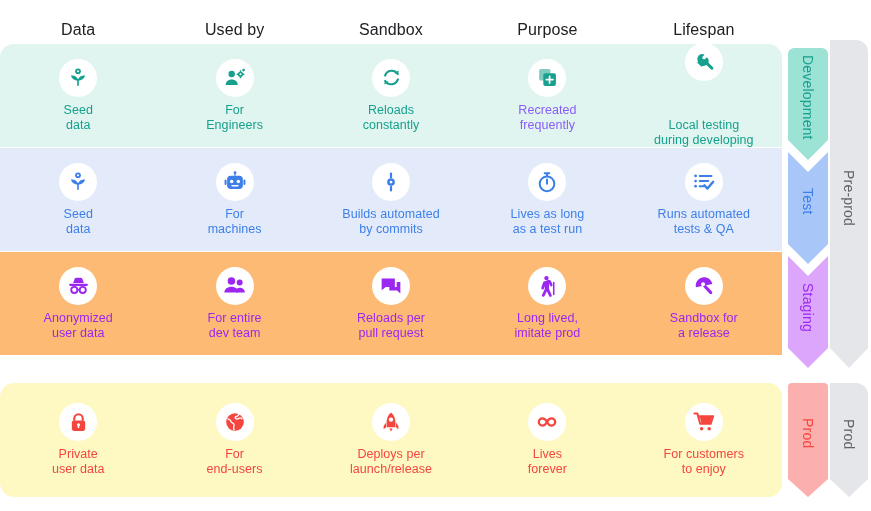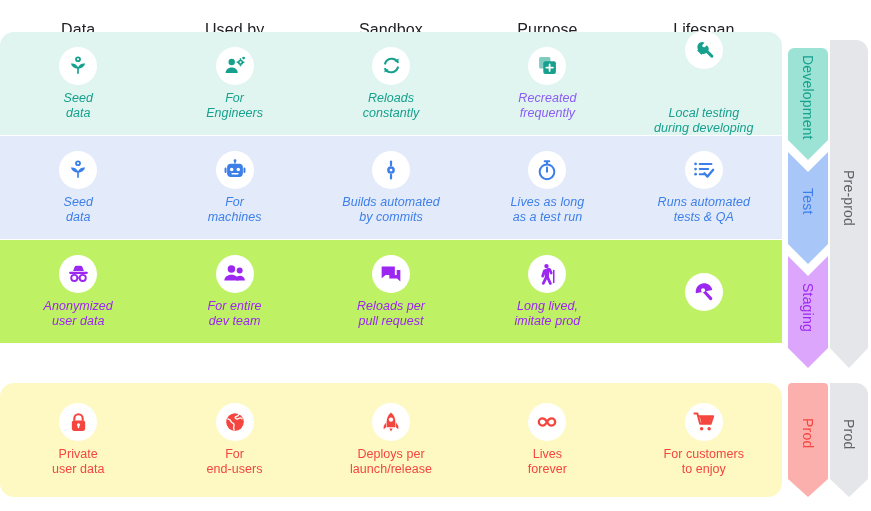--- a/index.html
+++ b/index.html
@@ -41,21 +41,21 @@
   }
 
   
   .card {
     position: absolute;
     left: 0;
     width: 782px;
     border-radius: 14px;
     overflow: hidden;
   }
-  .card-upper { top: 32px; height: 370px; font-style: italic; }
+  .card-upper { top: 44px; height: 370px; }
   .card-prod  { top: 383px; height: 114px; }
 
   .band {
     position: relative;
     width: 100%;
     height: 103px;
     display: flex;
     align-items: center;
   }
   .band.band-sep { margin-top: 1px; }
@@ -269,21 +269,21 @@
                 <rect x="6.2" y="15.5" width="7" height="2.2" rx="1.1"></rect>
               </g>
               <path d="M12.4 15.6l3.4 3.6 6.2-7.4" fill="none" stroke="#3d7fe8" stroke-width="2.6" stroke-linecap="round" stroke-linejoin="round"></path>
             </svg>
         </div>
         <div class="cell-label" style="color: rgb(61, 127, 232);">Runs automated
 tests &amp; QA</div>
       </div>
     </div>
 
-    <div class="band band-sep" id="band-staging" style="background: #bef264;">
+    <div class="band band-sep" id="band-staging" style="background: #fdba74;">
       <div class="cell">
         <div class="bubble">
           <svg width="23" height="23" viewBox="0 0 24 24">
               <path d="M6.4 9.4l1.5-4.1a2.2 2.2 0 0 1 2.1-1.5h4a2.2 2.2 0 0 1 2.1 1.5l1.5 4.1z" fill="#9c27f0"></path>
               <rect x="2.2" y="10.2" width="19.6" height="2.2" rx="1.1" fill="#9c27f0"></rect>
               <circle cx="7.6" cy="16.6" r="3.2" fill="none" stroke="#9c27f0" stroke-width="2"></circle>
               <circle cx="16.4" cy="16.6" r="3.2" fill="none" stroke="#9c27f0" stroke-width="2"></circle>
               <rect x="10.4" y="15.6" width="3.2" height="1.8" fill="#9c27f0"></rect>
             </svg>
         </div>
@@ -324,20 +324,22 @@
 imitate prod</div>
       </div>
       <div class="cell">
         <div class="bubble">
           <svg width="22" height="22" viewBox="0 0 24 24">
               <path d="M3.2 13.4C2 8.2 5.4 3.6 10.3 2.6s9.6 2 10.8 7.2z" fill="#9c27f0"></path>
               <path d="M12 8.6l8.6 9.3a1.8 1.8 0 0 1-2.7 2.4L9.6 11z" fill="#9c27f0"></path>
               <circle cx="11" cy="10.2" r="2.2" fill="#fff"></circle>
             </svg>
         </div>
+        <div class="cell-label" style="color: rgb(156, 39, 240);">Sandbox for
+a release</div>
       </div>
     </div>
   </div>
 
   <div class="card card-prod">
     <div class="band band-prod" id="band-prod" style="background: #fef9c3;">
       <div class="cell">
         <div class="bubble">
           <svg width="21" height="21" viewBox="0 0 24 24">
               <path d="M7.2 10V7.4a4.8 4.8 0 0 1 9.6 0V10" fill="none" stroke="#f4453f" stroke-width="2.4"></path>

